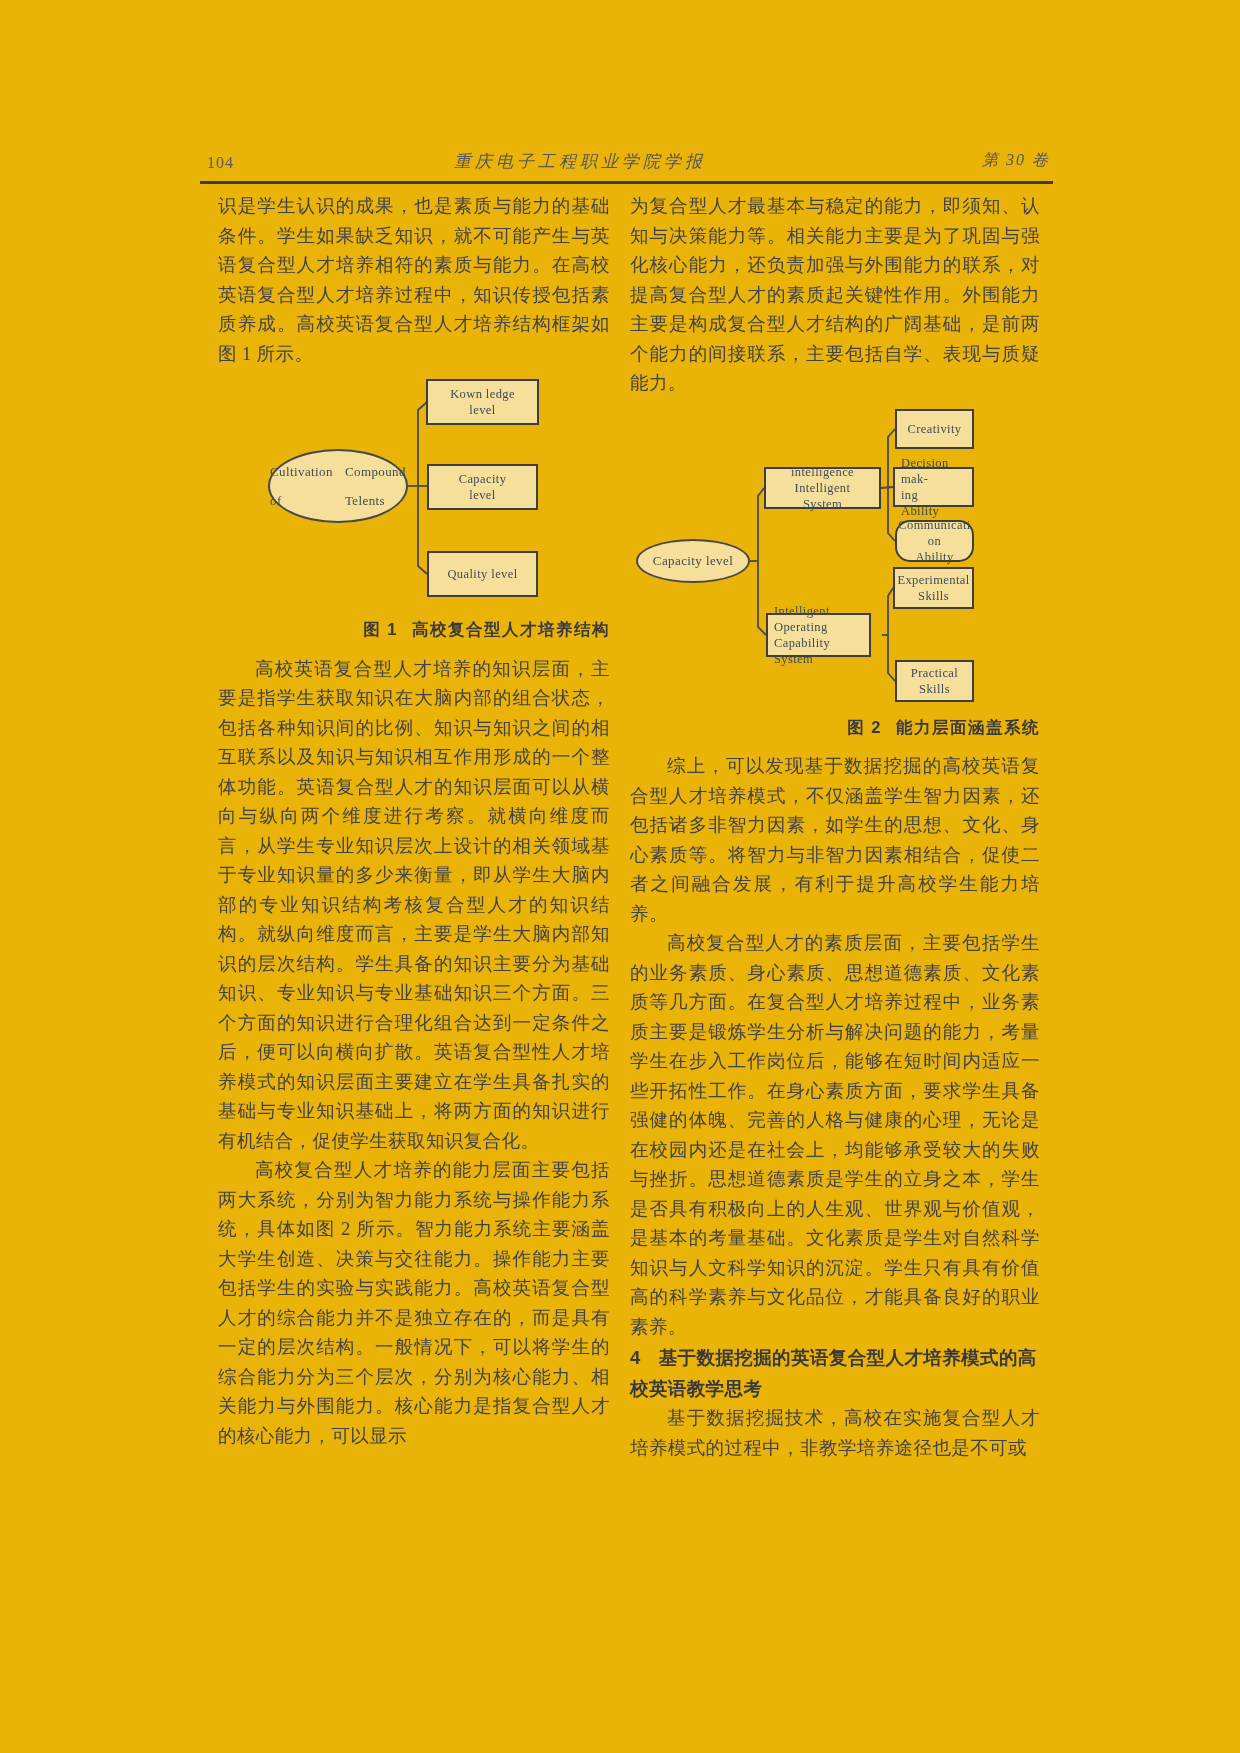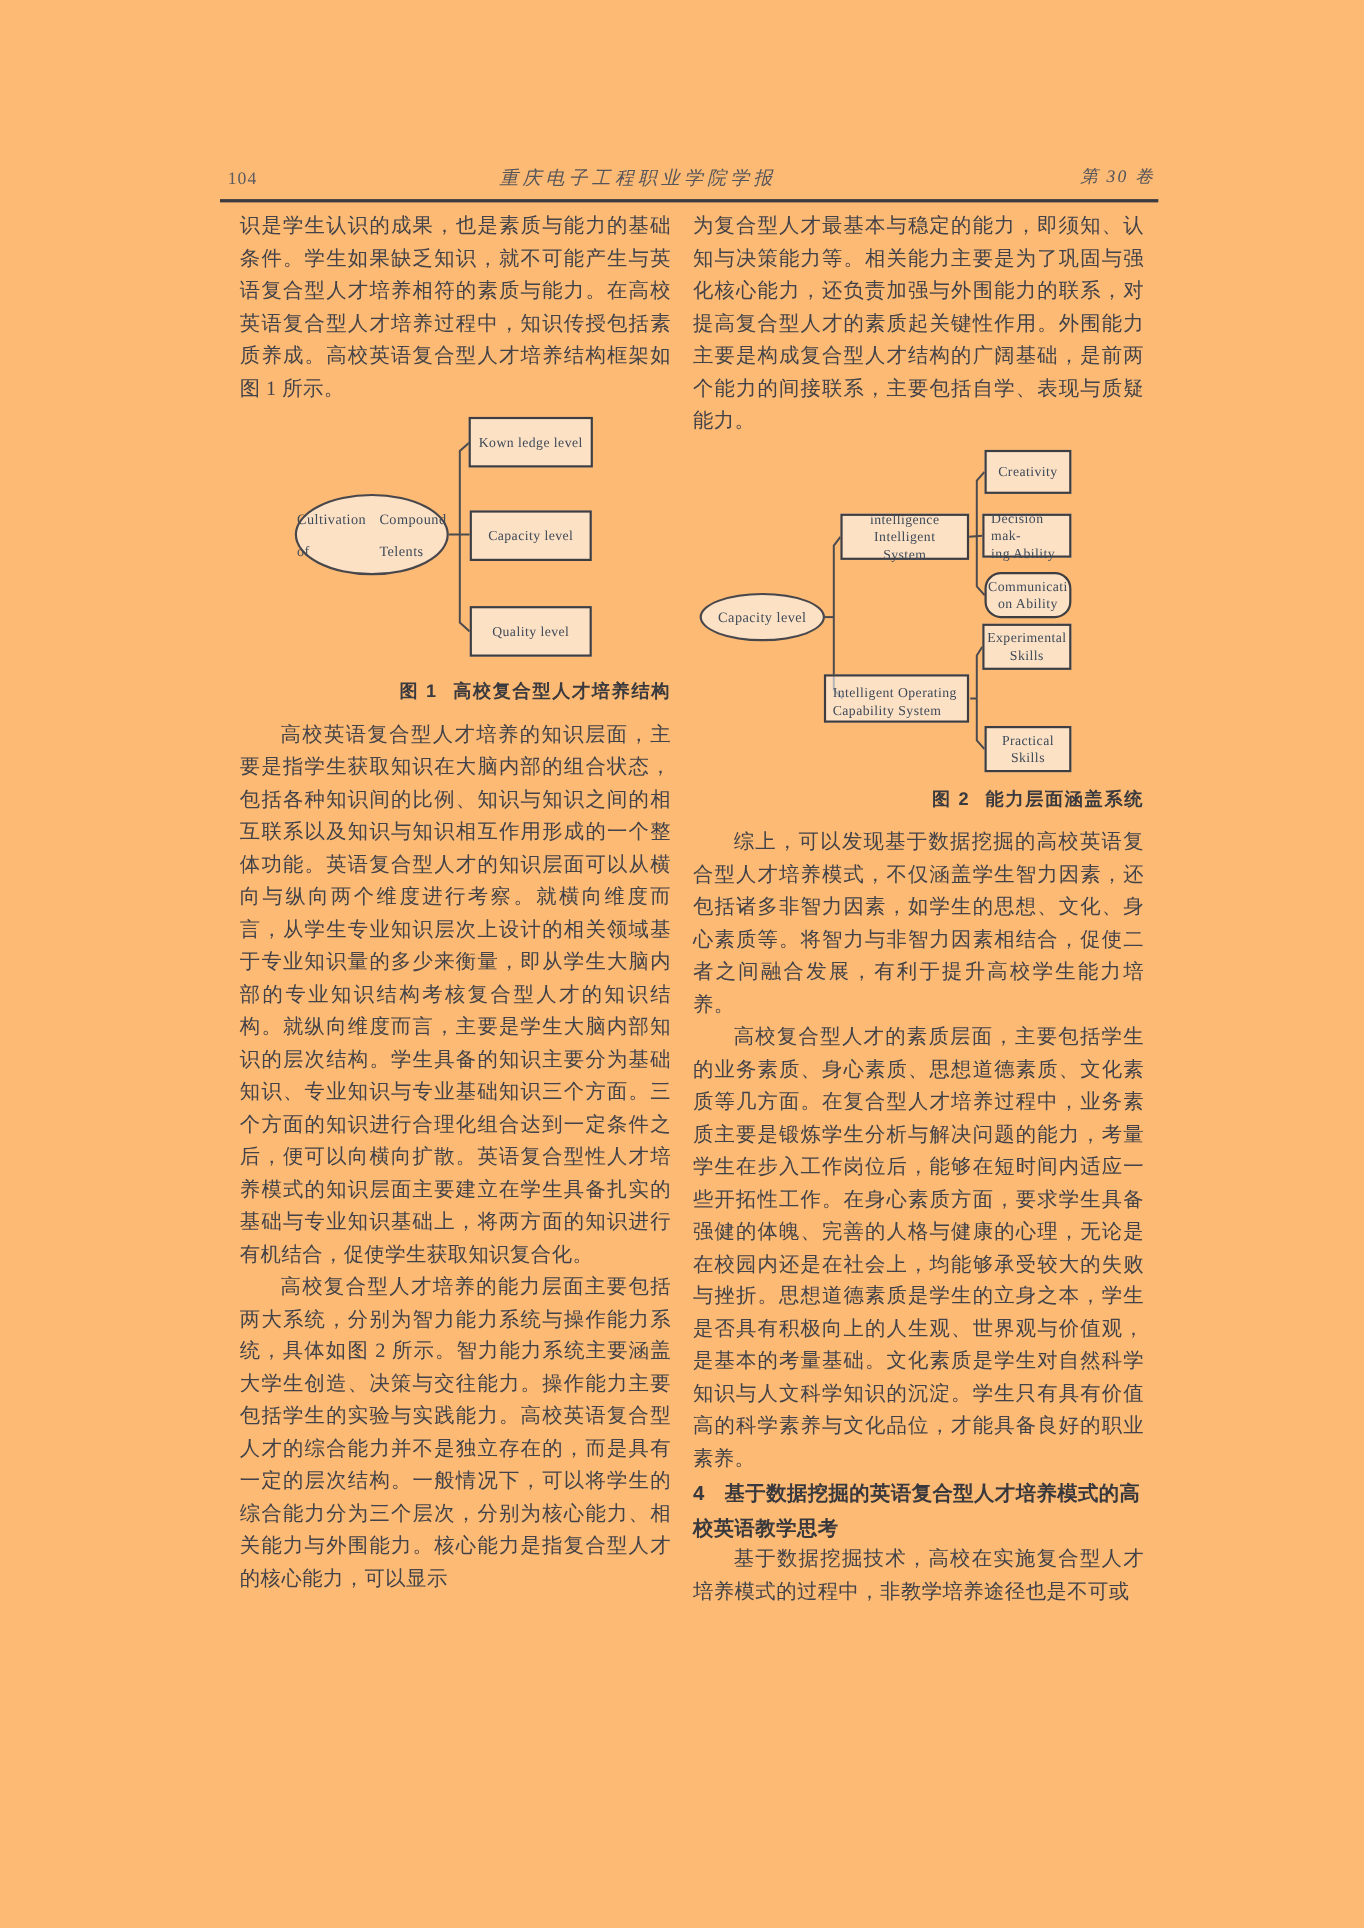--- a/index.html
+++ b/index.html
@@ -1,18 +1,18 @@
 <!DOCTYPE html>
 <html><head>
 <meta charset="utf-8">
 <style>
   * { margin:0; padding:0; box-sizing:border-box; }
   html,body { width:1240px; height:1753px; }
   body { background:#f6f6f4; font-family:"Liberation Serif","DejaVu Serif",serif; }
-  .page { position:relative; width:1240px; height:1753px; background:#fdba74; overflow:hidden; }
+  .page { position:relative; width:1240px; height:1753px; background:#eab308; overflow:hidden; }
 
   
   .pagenum { position:absolute; left:207px; top:154px; font-size:16px; color:#5c5c60; letter-spacing:1px; }
   .journal { position:absolute; left:330px; top:150px; width:500px; text-align:center; font-size:17px; color:#55555a; letter-spacing:4px; font-style:italic; }
   .volume { position:absolute; left:940px; top:150px; width:110px; text-align:right; font-size:16px; color:#55555a; letter-spacing:2px; font-style:italic;font-family:Liberation Serif, serif; }
   .rule { position:absolute; left:200px; top:181px; width:853px; height:3px; background:#3c3c40; }
 
   
   .col { position:absolute; top:192px; font-size:18.5px; line-height:29.5px; color:#424248;
          text-align:justify; text-justify:inter-ideograph; letter-spacing:0.4px; }
@@ -21,21 +21,21 @@
   .col p.indent { text-indent:2em; }
   .col p { margin:0; }
 
   
   .figure { position:relative; width:100%; }
   .fig1 { height:232px; margin-top:6px; }
   .fig2 { height:302px; margin-top:4px; }
   .figure svg { position:absolute; left:0; top:0; width:100%; height:100%; }
   .fbox { position:absolute; border:2px solid #3d3d42; display:flex; flex-direction:column;
           align-items:center; justify-content:center; text-align:center;
-          font-size:12.5px; line-height:16px; color:#3f4a58; padding:1px; background:rgba(252,252,251,.6); }
+          font-size:12.5px; line-height:16px; color:#3f4a58; padding:16px; background:rgba(252,252,251,.6); }
   .fbox.leftal { align-items:flex-start; text-align:left; padding-left:6px; }
   .fellipse { position:absolute; border:2px solid #47474c; border-radius:50%; display:flex;
               flex-direction:row; align-items:center; justify-content:center;
               font-size:13px; color:#3f4a58; background:rgba(252,252,251,.6); }
   .fig1 .fellipse { gap:12px; }
 
   .fig-caption { text-align:right; font-family:"Liberation Sans","DejaVu Sans",sans-serif;
                  font-weight:bold; font-size:16.5px; color:#3a3a3e; letter-spacing:1.5px;
                  margin:8px 0 10px 0 !important; text-indent:0 !important; }
   .fig-caption .cap-label { margin-right:14px; }
@@ -99,21 +99,21 @@
           <polyline points="258,232 258,270 265,278"></polyline>
         </g>
       </svg>
 
       <div class="fellipse" style="left:6px; top:136px; width:114px; height:44px;">Capacity level</div>
 
       <div class="fbox" style="left:134px; top:64px; width:117px; height:42px;">
         <div>intelligence Intelligent</div>
         <div>System</div>
       </div>
-      <div class="fbox leftal" style="left:119px; top:210px; width:132px; height:44px;justify-content:flex-end;">
+      <div class="fbox leftal" style="left:136px; top:210px; width:105px; height:44px;">
         <div>Intelligent Operating</div>
         <div>Capability System</div>
       </div>
 
       <div class="fbox" style="left:265px; top:6px; width:79px; height:40px;">Creativity</div>
       <div class="fbox leftal" style="left:263px; top:64px; width:81px; height:40px;">
         <div>Decision mak-</div>
         <div>ing Ability</div>
       </div>
       <div class="fbox" style="left:265px; top:117px; width:79px; height:42px;border-radius:15px;">

